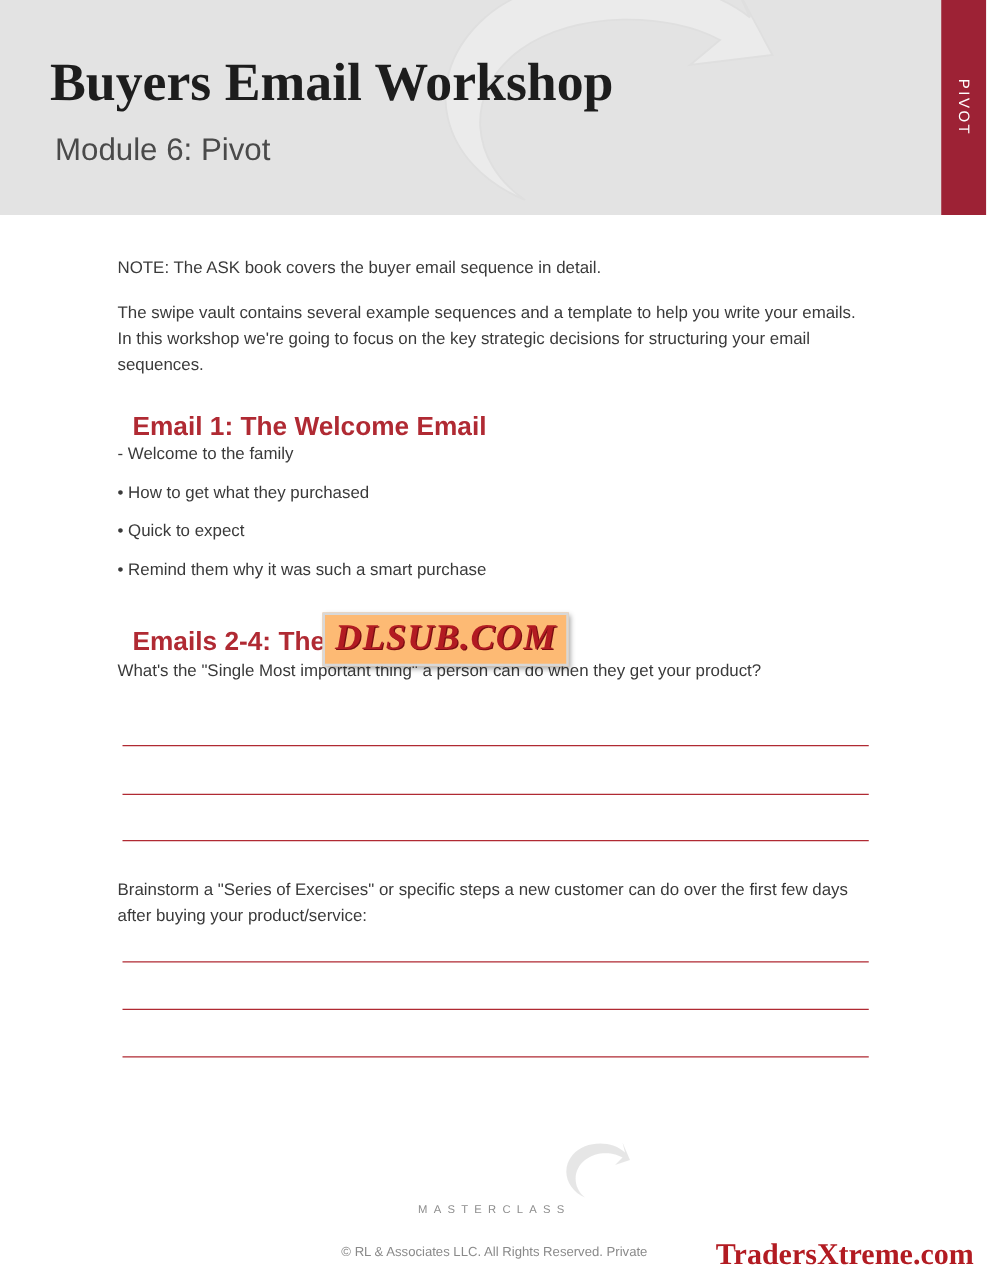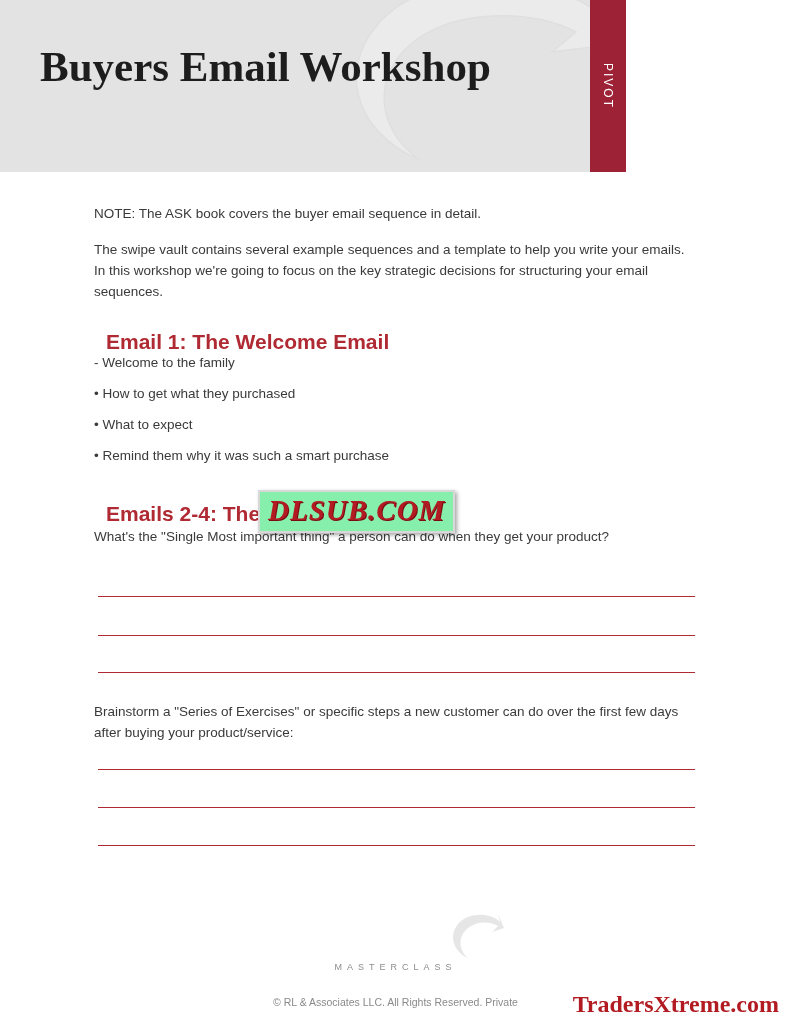--- a/index.html
+++ b/index.html
@@ -17,21 +17,21 @@
     height: 1024px;
     overflow: hidden;
     background: #ffffff;
   }
 
   
   .header-band {
     position: absolute;
     left: 0;
     top: 0;
-    width: 626px;
+    width: 789px;
     height: 172px;
     background: #e3e3e3;
     overflow: hidden;
   }
   .header-swoosh {
     position: absolute;
     left: 300px;
     top: -30px;
     width: 330px;
     height: 230px;
@@ -91,21 +91,21 @@
     color: #5b5b5b;
     text-shadow: 1px 1px 0 #ffffff, -1px -1px 0 rgba(0,0,0,0.25);
     letter-spacing: 0px;
     white-space: nowrap;
     z-index: 40;
   }
   .wm-dlsub {
     position: absolute;
     left: 258px;
     top: 490px;
-    background: #86efac;
+    background: #fdba74;
     border: 2px solid #d8d8d8;
     box-shadow: 2px 2px 4px rgba(0,0,0,0.35);
     padding: 2px 8px 4px 8px;
     z-index: 40;
   }
   .wm-dlsub span {
     font-family: "Liberation Serif", serif;
     font-weight: bold;
     font-style: italic;
     font-size: 29px;
@@ -215,20 +215,21 @@
 
 <div id="page">
 
   <div class="header-band">
 
     <svg class="header-swoosh" viewBox="0 0 330 230">
       <path d="M300 44 C250 4 140 -2 88 44 C34 92 52 162 120 190 C76 160 70 104 116 70 C160 38 236 40 276 62 L252 82 L318 74 L288 18 Z" fill="#f2f2f2" stroke="#dcdcdc" stroke-width="1.5"></path>
     </svg>
 
     <h1 class="doc-title">Buyers Email Workshop</h1>
+    <div class="doc-subtitle">Module 6: Pivot</div>
 
     <div class="side-tab">
       <div class="side-tab-label">PIVOT</div>
     </div>
   </div>
 
 
   <div class="wm-dlsub">
     <span>DLSUB.COM</span>
   </div>
@@ -238,21 +239,21 @@
   <div class="body-area">
 
     <p class="para" style="top:32px;">NOTE: The ASK book covers the buyer email sequence in detail.</p>
 
     <p class="para" style="top:68px;">The swipe vault contains several example sequences and a template to help you write your emails. In this workshop we're going to focus on the key strategic decisions for structuring your email sequences.</p>
 
     <h2 class="sect-heading" style="top:146px;">Email 1: The Welcome Email</h2>
 
     <p class="bullet" style="top:183px;">- Welcome to the family</p>
     <p class="bullet" style="top:214px;">• How to get what they purchased</p>
-    <p class="bullet" style="top:245px;">• What to expect</p>
+    <p class="bullet" style="top:245px;">• Quick to expect</p>
     <p class="bullet" style="top:276px;">• Remind them why it was such a smart purchase</p>
 
     <h2 class="sect-heading" style="top:318px;">Emails 2-4: The Quick Win</h2>
 
     <p class="para" style="top:355px;">What's the "Single Most important thing" a person can do when they get your product?</p>
 
     <div class="rule" style="top:424px;"></div>
     <div class="rule" style="top:463px;"></div>
     <div class="rule" style="top:500px;"></div>
 

